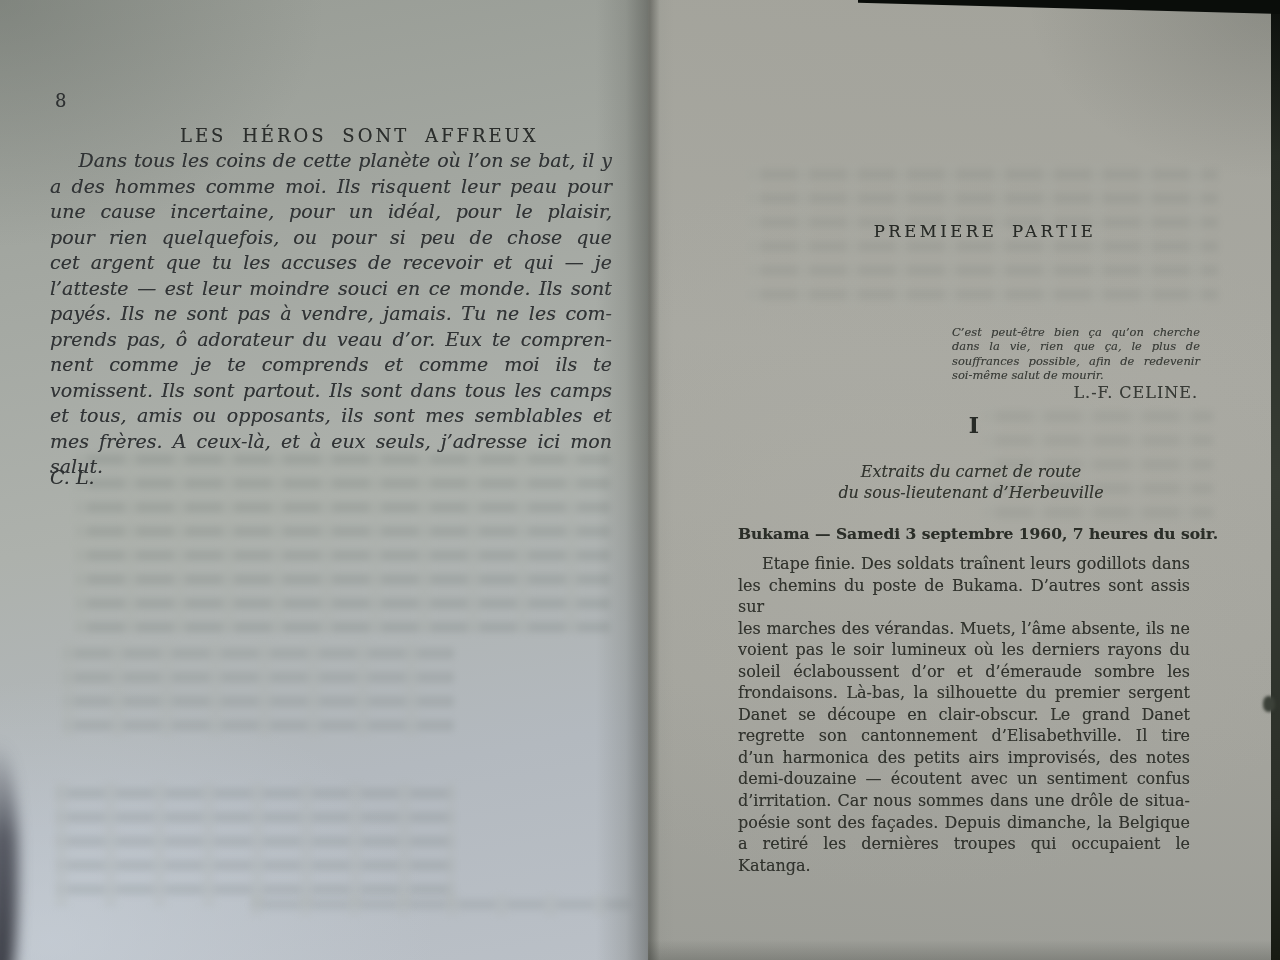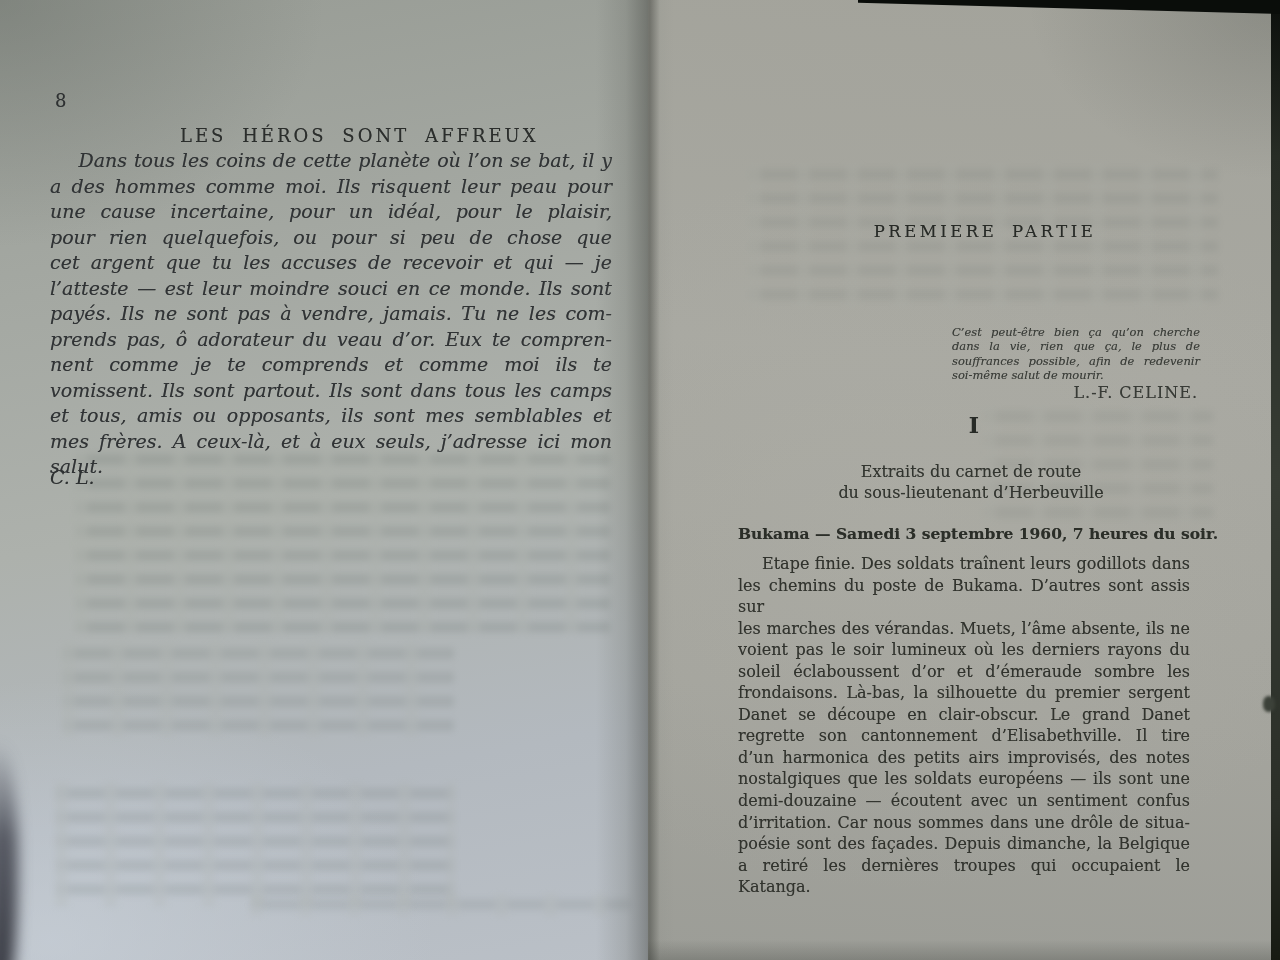--- a/index.html
+++ b/index.html
@@ -77,21 +77,21 @@
     font-size:19px;font-style:italic;box-sizing:border-box;}
   .part-title{left:12px;top:222px;width:100%;text-align:center;padding-left:18px;box-sizing:border-box;
     font-size:16.5px;letter-spacing:3.5px;word-spacing:6px;color:#272a26;}
   .epigraph{left:304px;top:315px;width:248px;
     font-size:11.5px;font-style:italic;line-height:14.3px;color:#3a3d38;margin-top:10px;}
   .epigraph-attr{left:304px;top:383px;width:246px;text-align:right;
     font-size:16px;letter-spacing:1px;color:#383b36;}
   .chapter-num{left:0;top:412px;width:100%;text-align:center;padding-left:20px;box-sizing:border-box;
     font-size:22px;font-weight:bold;color:#272a26;}
   .subtitle{left:0;top:461px;width:100%;text-align:center;padding-left:14px;box-sizing:border-box;
-    font-size:16px;line-height:21px;color:#32352f;}
+    font-size:16px;font-style:italic;line-height:21px;color:#32352f;}
   .subtitle .jline{text-align:center;text-align-last:center;}
   .dateline{left:90px;top:524px;width:470px;white-space:nowrap;
     font-size:15.5px;font-weight:bold;color:#2b2e28;}
   .bodytext{left:90px;top:553px;width:452px;
     font-size:16px;line-height:21.55px;color:#31332d;}
 </style>
 </head>
 <body>
 
 <div class="photo">
@@ -143,21 +143,20 @@
     <div class="txt bodytext justified indent-first">
         <div class="jline">Etape finie. Des soldats traînent leurs godillots dans</div>
         <div class="jline">les chemins du poste de Bukama. D’autres sont assis sur</div>
         <div class="jline">les marches des vérandas. Muets, l’âme absente, ils ne</div>
         <div class="jline">voient pas le soir lumineux où les derniers rayons du</div>
         <div class="jline">soleil éclaboussent d’or et d’émeraude sombre les</div>
         <div class="jline">frondaisons. Là-bas, la silhouette du premier sergent</div>
         <div class="jline">Danet se découpe en clair-obscur. Le grand Danet</div>
         <div class="jline">regrette son cantonnement d’Elisabethville. Il tire</div>
         <div class="jline">d’un harmonica des petits airs improvisés, des notes</div>
-        <div class="jline">nostalgiques que les soldats européens — ils sont une</div>
         <div class="jline">demi-douzaine — écoutent avec un sentiment confus</div>
         <div class="jline">d’irritation. Car nous sommes dans une drôle de situa-</div>
         <div class="jline">poésie sont des façades. Depuis dimanche, la Belgique</div>
         <div class="jline">a retiré les dernières troupes qui occupaient le Katanga.</div>
       </div>
   </div>
 
   <div class="gutter"></div>
   <div class="top-edge"></div>
   <div class="right-edge"></div>

